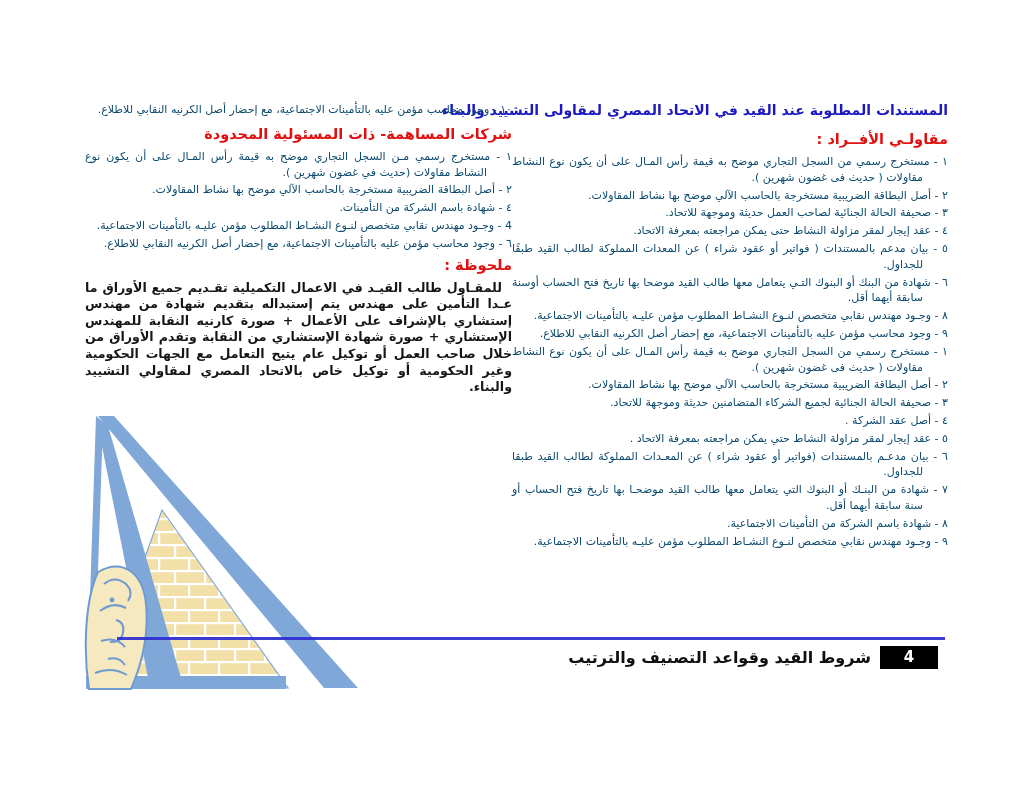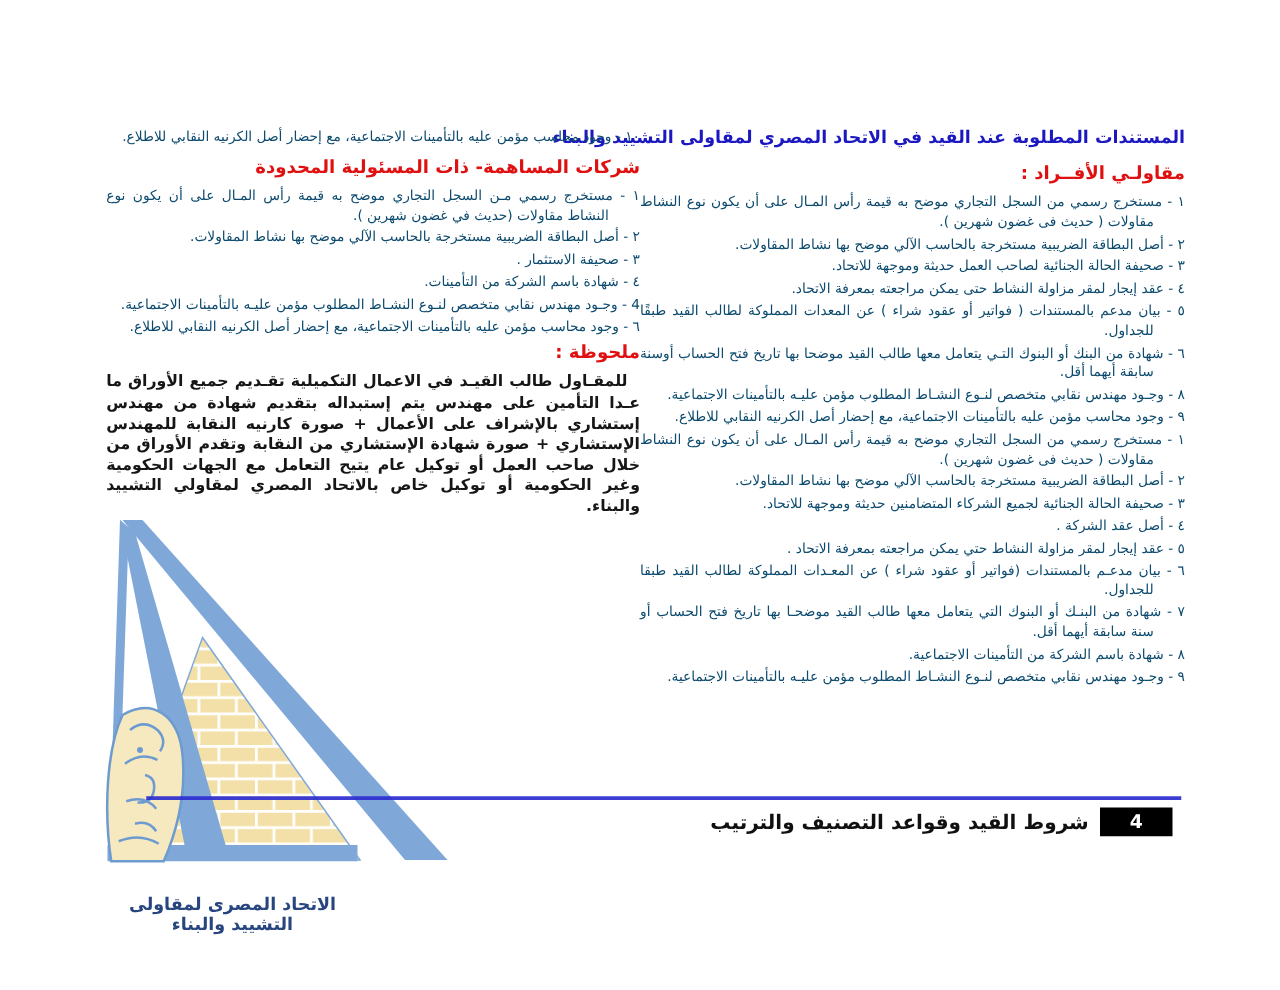--- a/index.html
+++ b/index.html
@@ -78,21 +78,20 @@
     <div class="item">٨ - شهادة باسم الشركة من التأمينات الاجتماعية.</div>
     <div class="item">٩ - وجـود مهندس نقابي متخصص لنـوع النشـاط المطلوب مؤمن عليـه بالتأمينات الاجتماعية.</div>
   </section>
 
   <section class="col col-left">
     <div class="item overflow-item">١٠ - وجود محاسب مؤمن عليه بالتأمينات الاجتماعية، مع إحضار أصل الكرنيه النقابي للاطلاع.</div>
 
     <h2 class="h-red">شركات المساهمة- ذات المسئولية المحدودة</h2>
     <div class="item">١ - مستخرج رسمي مـن السجل التجاري موضح به قيمة رأس المـال على أن يكون نوع النشاط مقاولات (حديث في غضون شهرين ).</div>
     <div class="item">٢ - أصل البطاقة الضريبية مستخرجة بالحاسب الآلي موضح بها نشاط المقاولات.</div>
-    <div class="item">٣ - صحيفة الاستثمار .</div>
     <div class="item">٤ - شهادة باسم الشركة من التأمينات.</div>
     <div class="item">4 - وجـود مهندس نقابي متخصص لنـوع النشـاط المطلوب مؤمن عليـه بالتأمينات الاجتماعية.</div>
     <div class="item">٦ - وجود محاسب مؤمن عليه بالتأمينات الاجتماعية، مع إحضار أصل الكرنيه النقابي للاطلاع.</div>
 
     <h2 class="h-red">ملحوظة :</h2>
     <p class="note-body">للمقـاول طالب القيـد في الاعمال التكميلية تقـديم جميع الأوراق ما عـدا التأمين على مهندس يتم إستبداله بتقديم شهادة من مهندس إستشاري بالإشراف على الأعمال + صورة كارنيه النقابة للمهندس الإستشاري + صورة شهادة الإستشاري من النقابة وتقدم الأوراق من خلال صاحب العمل أو توكيل عام يتيح التعامل مع الجهات الحكومية وغير الحكومية أو توكيل خاص بالاتحاد المصري لمقاولي التشييد والبناء.</p>
   </section>
 
   <svg class="logo" width="276" height="278" viewBox="0 0 276 278" xmlns="http://www.w3.org/2000/svg">
     <defs>
@@ -123,15 +122,14 @@
     </g>
   </svg>
 
   <div class="divider"></div>
 
   <div class="footer-bar">
     <div class="page-num">4</div>
     <div class="footer-label">شروط القيد وقواعد التصنيف والترتيب</div>
   </div>
 
-  <div class="org-name">الاتحاد المصرى لمقاولى التشييد والبناء</div>
 
 </div>
 
 </body></html>

